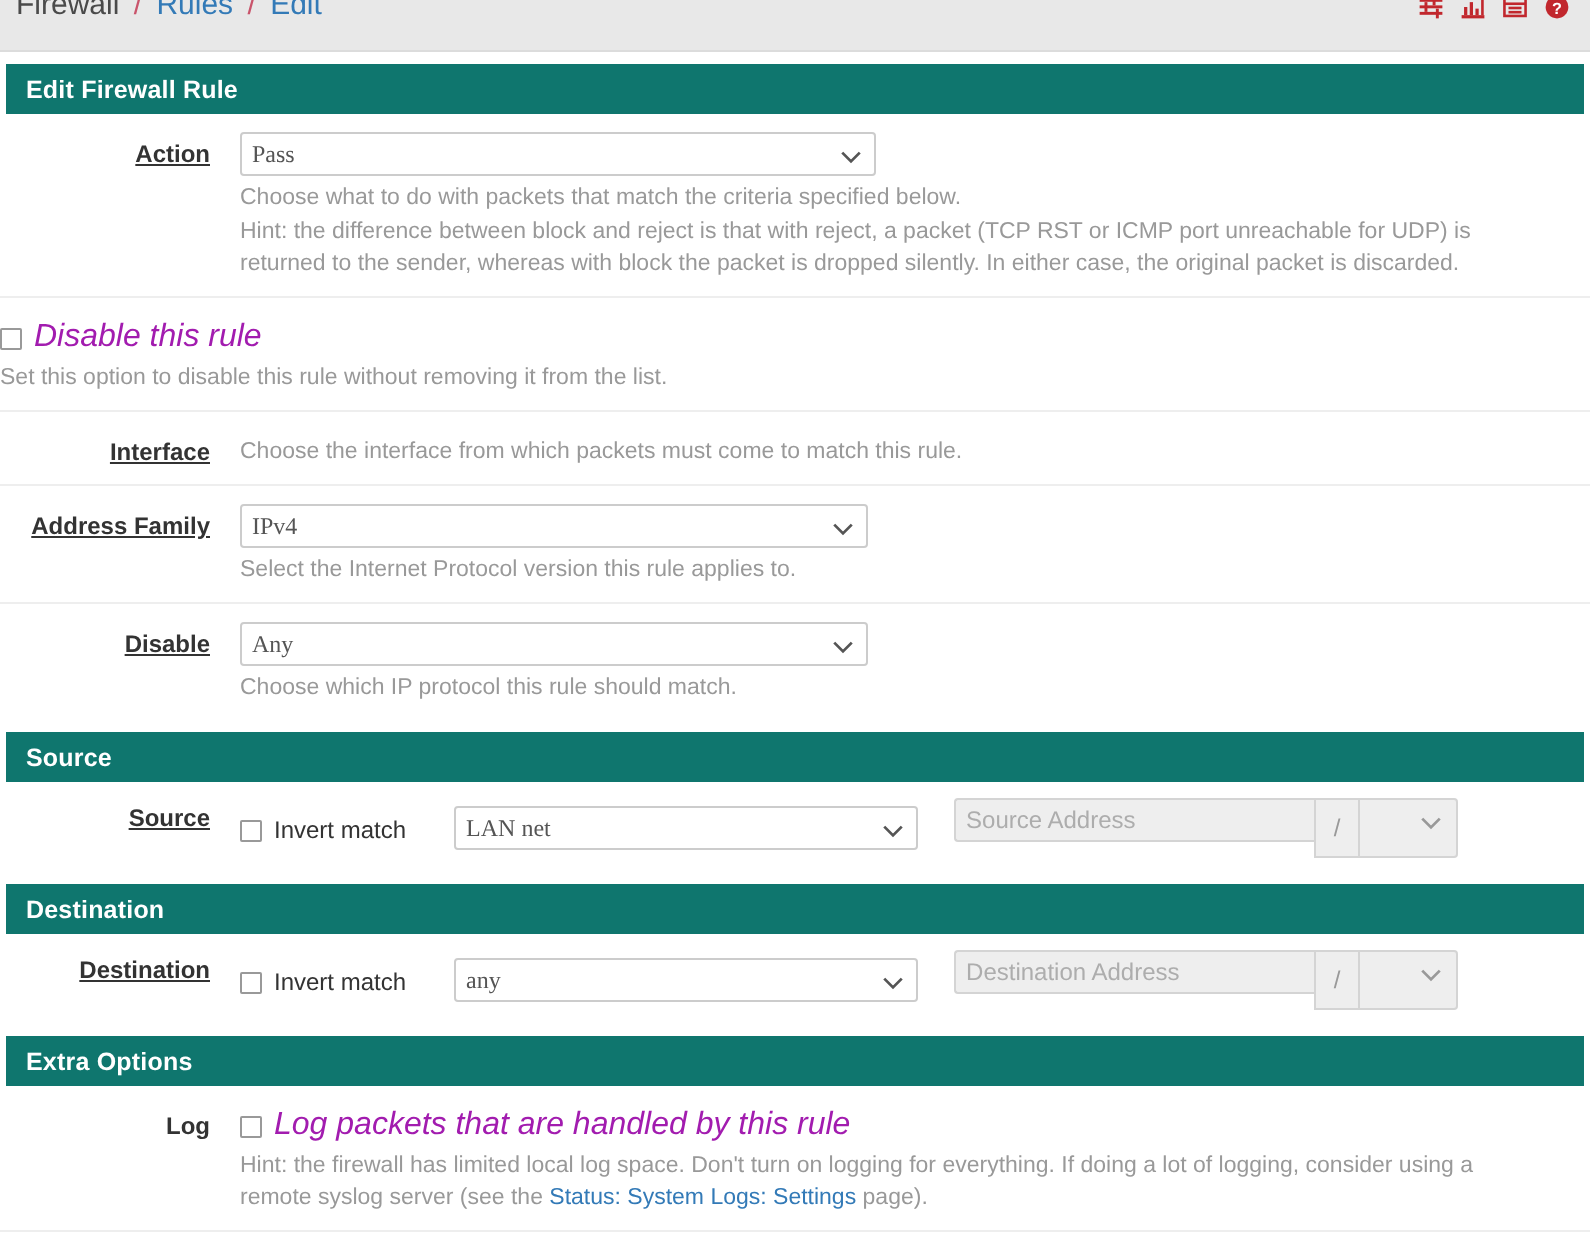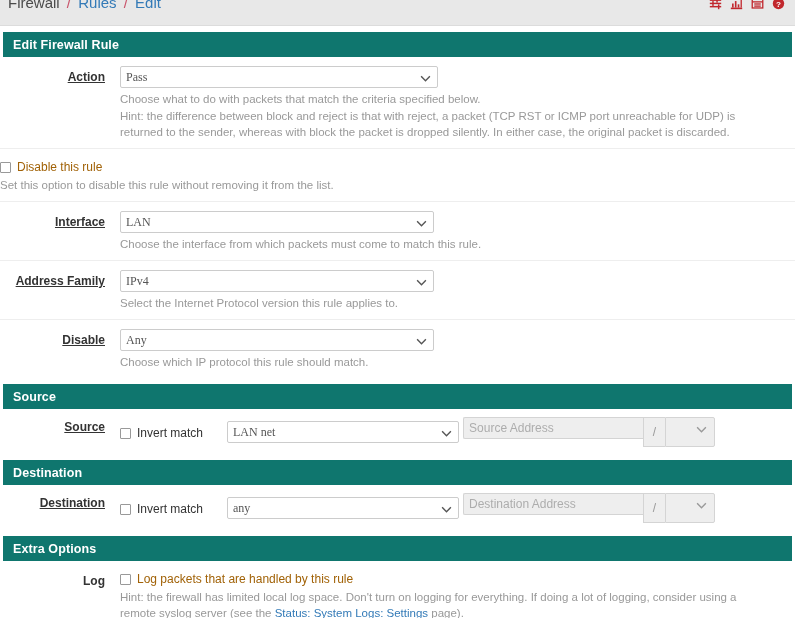--- a/index.html
+++ b/index.html
@@ -122,31 +122,31 @@
   
   .cbline { display: flex; align-items: center; padding-top: 2px; }
   .cbox {
     width: 11px; height: 11px;
     border: 1px solid #999;
     background: #fff;
     border-radius: 1px;
     margin-right: 6px;
     flex: 0 0 11px;
   }
-  .cblabel { font-size: 12px; color: #a16207; font-weight: normal; }
+  .cblabel { font-size: 16px; color: #a21caf; font-weight: normal; font-style: italic; }
 
   
   .inline-row { display: flex; align-items: center; }
   .inline-row .cbline { margin-right: 24px; }
   .invert-lbl { font-size: 12px; color: #333; }
 
   .addr-group {
     display: flex;
     align-items: stretch;
-    margin-left: 4px;
+    margin-left: 18px;
     height: 30px;
   }
   .addr-input {
     width: 180px;
     height: 22px;
     border: 1px solid #d4d4d4;
     border-right: none;
     background: #eeeeee;
     color: #999;
     font-size: 12px;
@@ -254,30 +254,20 @@
         <span class="cbox"></span>
         <span class="cblabel">Disable this rule</span>
       </div>
       <div class="help-block">Set this option to disable this rule without removing it from the list.</div>
     </div>
   </div>
 
   <div class="frow">
     <div class="flabel help">Interface</div>
     <div class="fctrl">
-      <span class="selwrap">
-        <select class="fc w-std">
-          <option>LAN</option>
-        </select>
-        <span class="chev">
-          <svg width="11" height="7" viewBox="0 0 12 8" fill="none" stroke="#555" stroke-width="1.6">
-              <polyline points="1,1.5 6,6.5 11,1.5"></polyline>
-            </svg>
-        </span>
-      </span>
       <div class="help-block">Choose the interface from which packets must come to match this rule.</div>
     </div>
   </div>
 
   <div class="frow">
     <div class="flabel help">Address Family</div>
     <div class="fctrl">
       <span class="selwrap">
         <select class="fc w-std">
           <option>IPv4</option>

